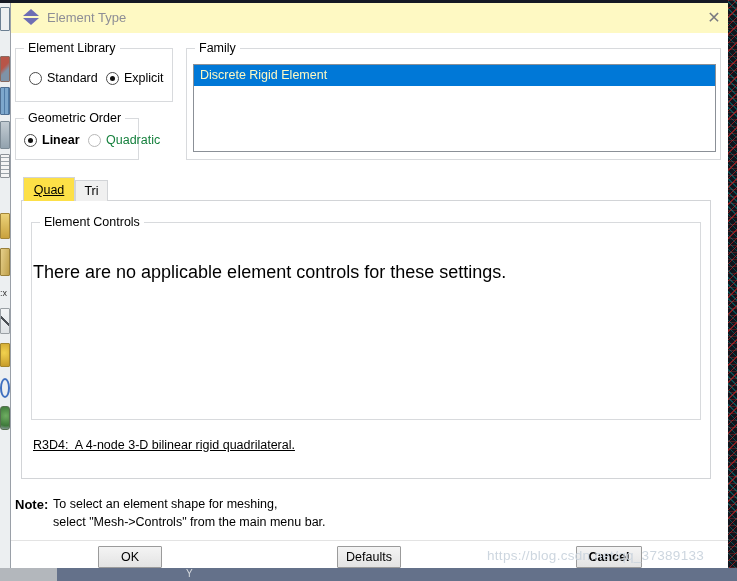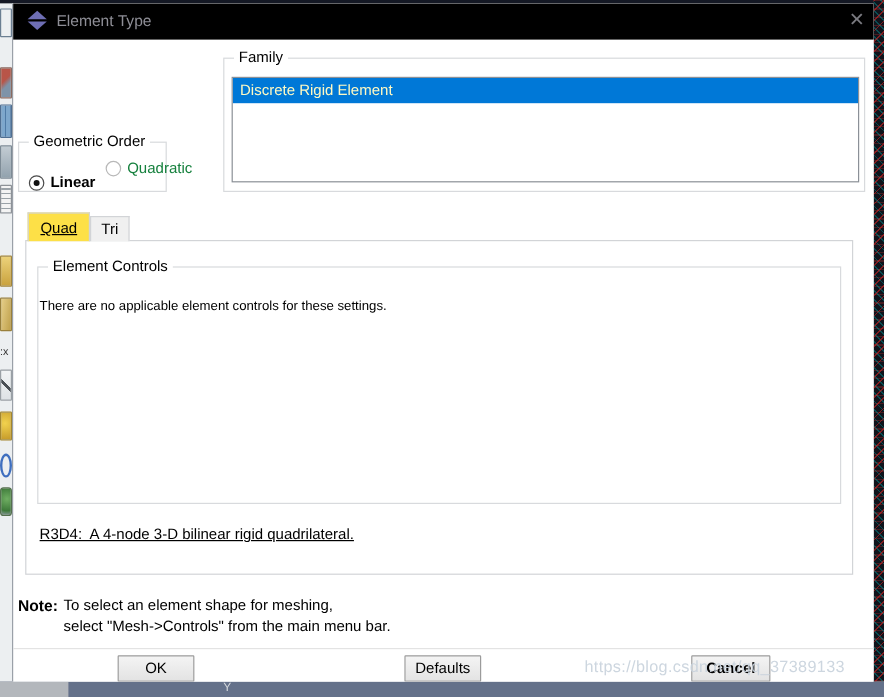--- a/index.html
+++ b/index.html
@@ -19,21 +19,21 @@
       repeating-linear-gradient(45deg, rgba(0,170,170,.38) 0 1px, transparent 1px 5px),
       repeating-linear-gradient(0deg, rgba(190,45,45,.32) 0 1px, transparent 1px 7px); }
   #bottom-strip { left:0; top:568px; width:737px; height:13px; background:#64718a; }
   #bottom-strip-corner { left:0; top:568px; width:57px; height:13px; background:#b3b7bc; }
   #triad-marker { left:186px; top:567px; color:#d6dade; font-size:10px; line-height:13px; }
 
   
   #dialog { left:10px; top:3px; width:718px; height:565px; background:#fff;
     border-left:1px solid #9aa0a8; color:#000; }
 
-  #titlebar { left:0; top:0; width:717px; height:30px; background:#000000; }
+  #titlebar { left:0; top:0; width:717px; height:30px; background:#fef9c3; }
   #app-icon { left:12px; top:6px; width:16px; height:17px; }
   #app-icon .tri-top { width:0; height:0; border-left:8px solid transparent;
     border-right:8px solid transparent; border-bottom:7px solid #6e6eb4; }
   #app-icon .tri-bot { width:0; height:0; margin-top:2px; border-left:8px solid transparent;
     border-right:8px solid transparent; border-top:7px solid #6e6eb4; }
   #title-text { left:36px; top:7px; font-size:13px; color:#8e8e96; }
   #close-btn { left:690px; top:4px; width:26px; height:22px; color:#7a7a80;
     font-size:16px; text-align:center; line-height:22px; cursor:pointer; }
 
   
@@ -61,21 +61,21 @@
   
   .tab { position:absolute; font-size:12.5px; text-align:center; cursor:pointer; }
   #tab-quad { left:12px; top:174px; width:52px; height:24px; background:#fde047;
     border:1px solid #d2d4d7; border-bottom:none; line-height:24px; z-index:3;text-decoration:underline; }
   #tab-tri { left:64px; top:177px; width:33px; height:21px; background:#f0f0f0;
     border:1px solid #d2d4d7; border-bottom:none; line-height:20px; z-index:2; }
   #tab-panel { left:10px; top:197px; width:690px; height:279px; background:#fff;
     border:1px solid #d2d4d7; z-index:1; }
 
   #controls-group { left:20px; top:219px; width:670px; height:198px; z-index:4; }
-  #controls-msg { left:22px; top:246px; font-size:11px; z-index:4;text-align:center; }
+  #controls-msg { left:22px; top:259px; font-size:18px; z-index:4;text-align:center; }
   #elem-desc { left:22px; top:435px; font-size:12.5px; z-index:4; white-space:pre;text-decoration:underline; }
 
   
   #note-label { left:4px; top:494px; font-size:13px; font-weight:bold; }
   #note-line1 { left:42px; top:494px; font-size:12.5px; }
   #note-line2 { left:42px; top:512px; font-size:12.5px; }
 
   #btn-separator { left:0; top:537px; width:717px; height:1px; background:#e3e3e3; }
 
   .dlg-btn { position:absolute; top:543px; height:22px; font-size:12.5px;
@@ -120,24 +120,35 @@
 
     <div id="titlebar" class="abs">
       <div id="app-icon" class="abs">
         <div class="tri-top"></div>
           <div class="tri-bot"></div>
       </div>
       <div id="title-text" class="abs">Element Type</div>
       <div id="close-btn" class="abs">✕</div>
     </div>
 
+    <div class="groupbox" style="left:4px;top:45px;width:158px;height:54px;">
+      <span class="gb-label">Element Library</span>
+      <div class="radio-row" style="left:13px;top:22px;">
+        <span class="radio"></span>
+        <span>Standard</span>
+      </div>
+      <div class="radio-row" style="left:90px;top:22px;">
+        <span class="radio sel"></span>
+        <span>Explicit</span>
+      </div>
+    </div>
 
     <div class="groupbox" style="left:4px;top:115px;width:124px;height:42px;">
       <span class="gb-label">Geometric Order</span>
-      <div class="radio-row" style="left:8px;top:26px;">
+      <div class="radio-row" style="left:8px;top:14px;">
         <span class="radio sel"></span>
         <span class="lbl-bold">Linear</span>
       </div>
       <div class="radio-row" style="left:72px;top:14px;">
         <span class="radio dis"></span>
         <span class="lbl-dis">Quadratic</span>
       </div>
     </div>
 
     <div class="groupbox" style="left:175px;top:45px;width:535px;height:112px;">

